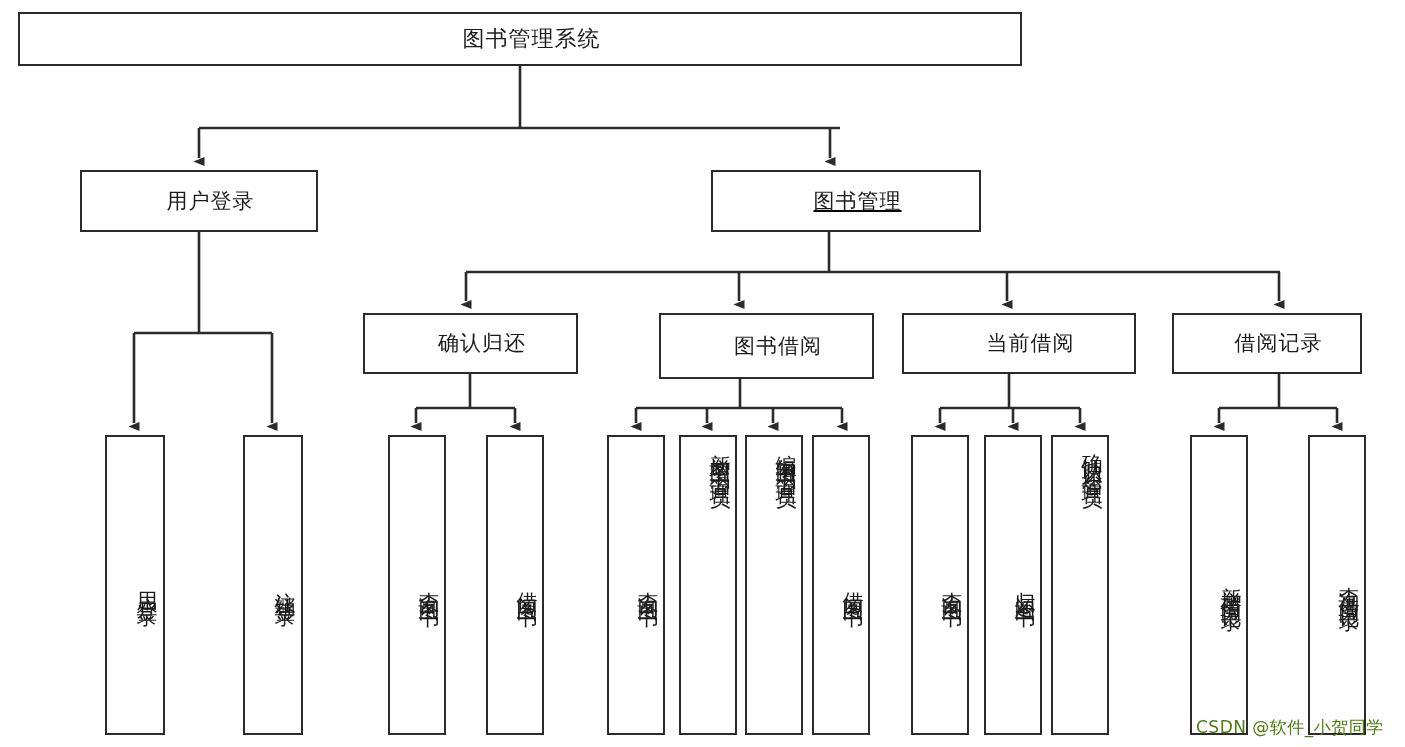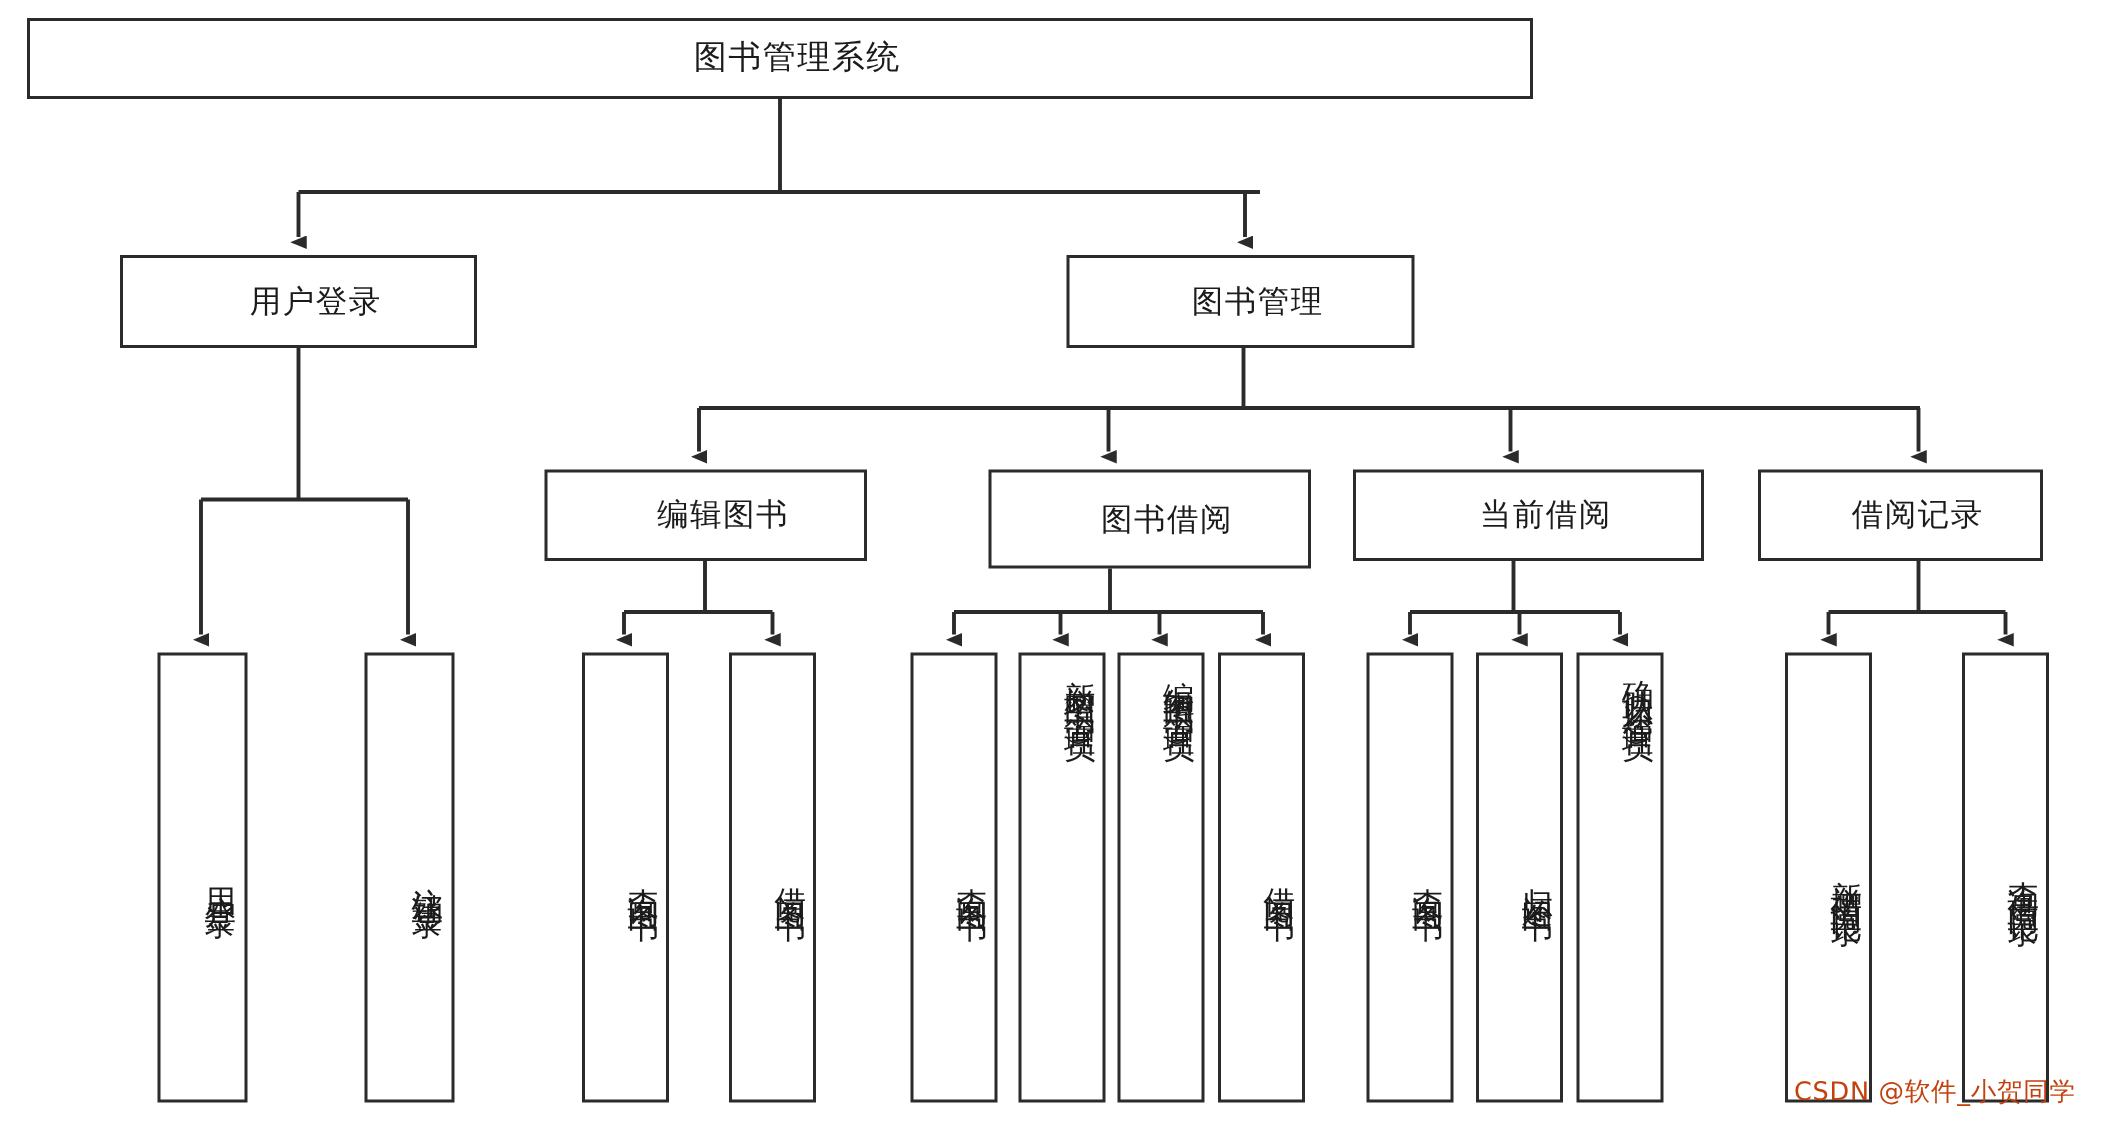--- a/index.html
+++ b/index.html
@@ -47,21 +47,21 @@
   .node.vertical .label {
     writing-mode: vertical-rl;
     text-orientation: upright;
     letter-spacing: 5px;
     white-space: nowrap;
     font-size: 21px;
   }
   .node.root .label { font-size: 22px; }
   .watermark {
     position: absolute;
-    color: #c2410c;
+    color: #4d7c0f;
     font-size: 17px;
     letter-spacing: 0.5px;
     white-space: nowrap;
     z-index: 5;
     pointer-events: none;
   }
 </style>
 </head>
 <body>
 
@@ -129,26 +129,26 @@
     </g>
   </svg>
 
   <div class="node root" style="left:18px; top:12px; width:1004px; height:54px;">
     <span class="label">图书管理系统</span>
   </div>
 
   <div class="node" style="left:80px; top:170px; width:238px; height:62px;">
     <span class="label">用户登录</span>
   </div>
-  <div class="node" style="left:711px; top:170px; width:232px; height:62px;">
+  <div class="node" style="left:711px; top:170px; width:270px; height:62px;text-decoration:underline;">
     <span class="label">图书管理</span>
   </div>
 
   <div class="node" style="left:363px; top:313px; width:215px; height:61px;">
-    <span class="label">编辑图书</span>
+    <span class="label">确认归还</span>
   </div>
   <div class="node" style="left:633px; top:313px; width:215px; height:66px;margin-left:26px;">
     <span class="label">图书借阅</span>
   </div>
   <div class="node" style="left:902px; top:313px; width:234px; height:61px;">
     <span class="label">当前借阅</span>
   </div>
   <div class="node" style="left:1172px; top:313px; width:190px; height:61px;">
     <span class="label">借阅记录</span>
   </div>

